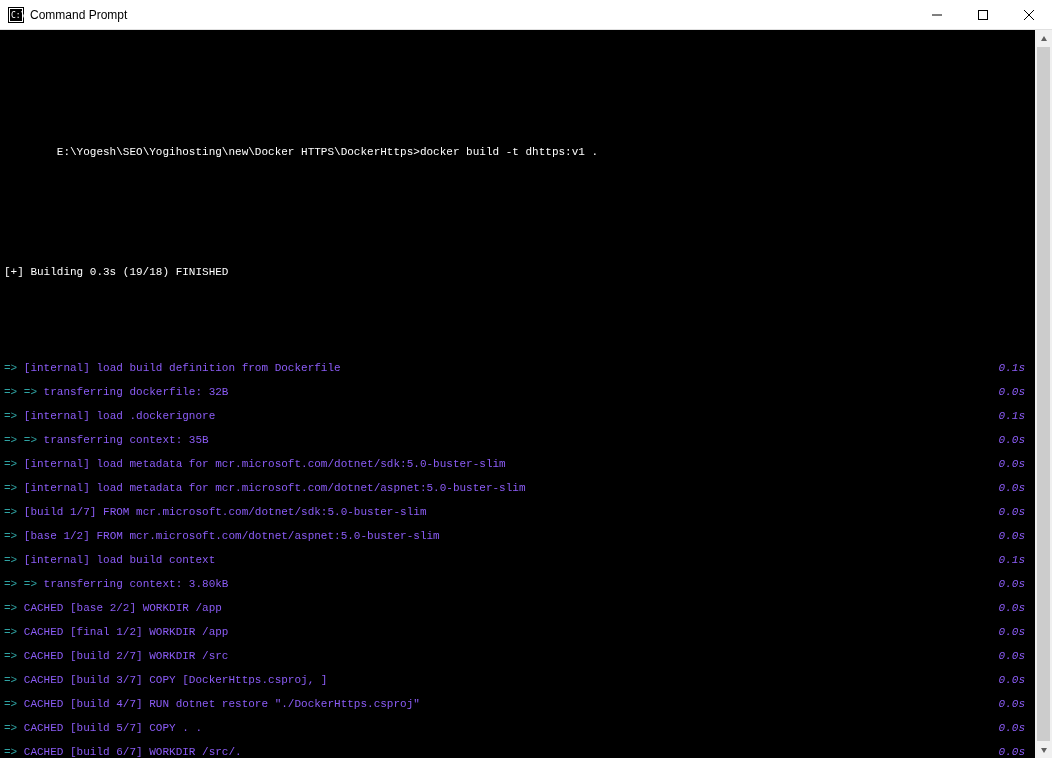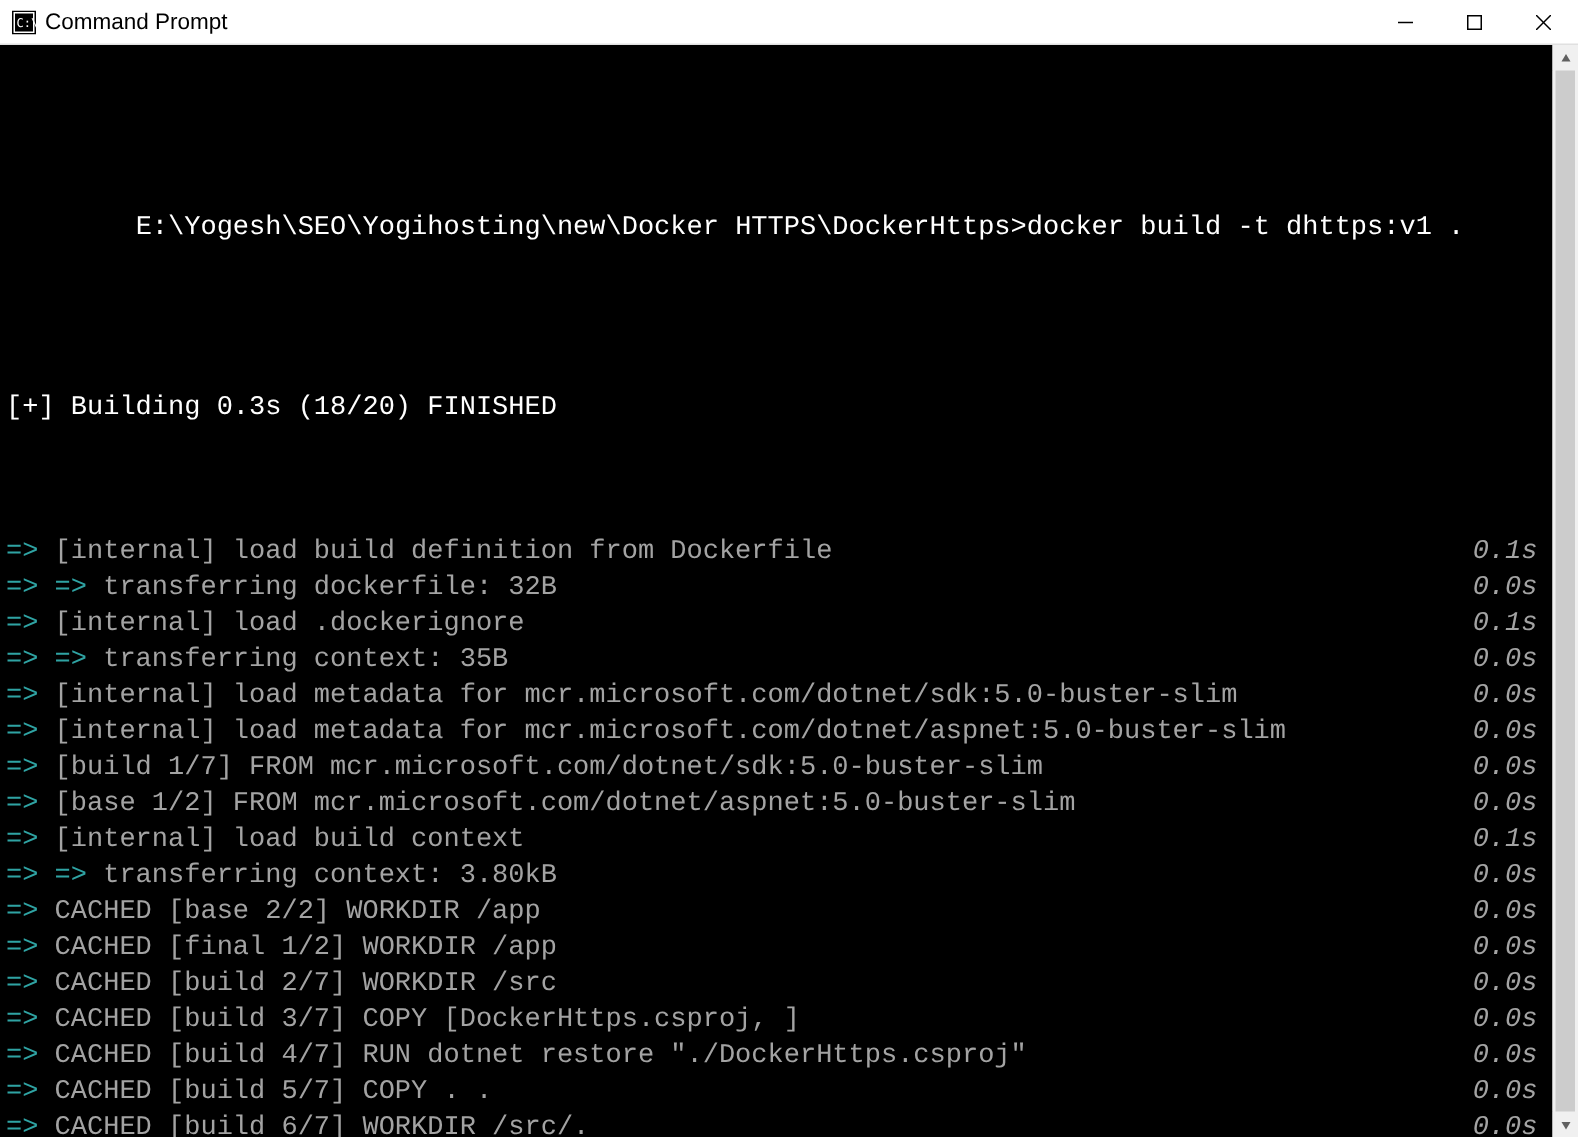--- a/index.html
+++ b/index.html
@@ -23,21 +23,21 @@
       width: 16px;
       height: 16px;
       margin: 0 6px 0 8px;
       display: flex;
       align-items: center;
       justify-content: center;
     }
     .titlebar-icon svg { width: 16px; height: 16px; }
     .titlebar-title {
       font-family: 'Segoe UI', Tahoma, sans-serif;
-      font-size: 15px;
+      font-size: 12px;
       color: #000;
       flex: 1;
     }
     .window-controls {
       display: flex;
       height: 100%;
     }
     .win-btn {
       width: 46px;
       height: 100%;
@@ -47,21 +47,21 @@
       background: transparent;
       border: none;
       cursor: pointer;
     }
     .win-btn svg { width: 10px; height: 10px; }
 
     .terminal-wrap {
       flex: 1;
       display: flex;
       background: #000;
-      font-size: 18px;
+      font-size: 11px;
       line-height: 24px;
       overflow: hidden;
     }
     .terminal {
       flex: 1;
       padding: 14px 4px 4px 4px;
       white-space: pre;
       color: #c0c0c0;
       overflow: hidden;
     }
@@ -88,21 +88,21 @@
       position: absolute;
       top: 0; left: 2px; right: 2px;
       height: 100%;
       background: #ccc;
     }
 
     .line { display: flex; }
     .line-left { flex: 0 0 auto; }
     .line-right { flex: 0 0 auto; margin-left: auto; padding-right: 6px; font-style: italic; }
     .white { color: #ffffff; }
-    .blue { color: #a3a3a3; }
+    .blue { color: #8b5cf6; }
     .teal { color: #2fa3a3; }
   </style>
 </head>
 <body>
 
 <div class="titlebar">
   <span class="titlebar-icon">
     <svg viewBox="0 0 16 16">
         <rect x="0" y="0" width="16" height="16" fill="#000"></rect>
         <rect x="1" y="1" width="14" height="14" fill="#fff"></rect>
@@ -134,21 +134,21 @@
 <div class="terminal-wrap">
   <div class="terminal">
     
     <div class="line">
       <span class="line-left">
         <span class="white">E:\Yogesh\SEO\Yogihosting\new\Docker HTTPS\DockerHttps&gt;</span><span class="white">docker build -t dhttps:v1 .</span>
       </span>
     </div>
     
     <div class="line">
-      <span class="line-left white">[+] Building 0.3s (18/20) FINISHED</span>
+      <span class="line-left white">[+] Building 0.3s (19/18) FINISHED</span>
     </div>
     
     <div id="build-lines"><div class="line"><span class="line-left"><span class="teal">=&gt; </span><span class="blue">[internal] load build definition from Dockerfile</span></span><span class="line-right blue">0.1s</span></div><div class="line"><span class="line-left"><span class="teal">=&gt; =&gt; </span><span class="blue">transferring dockerfile: 32B</span></span><span class="line-right blue">0.0s</span></div><div class="line"><span class="line-left"><span class="teal">=&gt; </span><span class="blue">[internal] load .dockerignore</span></span><span class="line-right blue">0.1s</span></div><div class="line"><span class="line-left"><span class="teal">=&gt; =&gt; </span><span class="blue">transferring context: 35B</span></span><span class="line-right blue">0.0s</span></div><div class="line"><span class="line-left"><span class="teal">=&gt; </span><span class="blue">[internal] load metadata for mcr.microsoft.com/dotnet/sdk:5.0-buster-slim</span></span><span class="line-right blue">0.0s</span></div><div class="line"><span class="line-left"><span class="teal">=&gt; </span><span class="blue">[internal] load metadata for mcr.microsoft.com/dotnet/aspnet:5.0-buster-slim</span></span><span class="line-right blue">0.0s</span></div><div class="line"><span class="line-left"><span class="teal">=&gt; </span><span class="blue">[build 1/7] FROM mcr.microsoft.com/dotnet/sdk:5.0-buster-slim</span></span><span class="line-right blue">0.0s</span></div><div class="line"><span class="line-left"><span class="teal">=&gt; </span><span class="blue">[base 1/2] FROM mcr.microsoft.com/dotnet/aspnet:5.0-buster-slim</span></span><span class="line-right blue">0.0s</span></div><div class="line"><span class="line-left"><span class="teal">=&gt; </span><span class="blue">[internal] load build context</span></span><span class="line-right blue">0.1s</span></div><div class="line"><span class="line-left"><span class="teal">=&gt; =&gt; </span><span class="blue">transferring context: 3.80kB</span></span><span class="line-right blue">0.0s</span></div><div class="line"><span class="line-left"><span class="teal">=&gt; </span><span class="blue">CACHED [base 2/2] WORKDIR /app</span></span><span class="line-right blue">0.0s</span></div><div class="line"><span class="line-left"><span class="teal">=&gt; </span><span class="blue">CACHED [final 1/2] WORKDIR /app</span></span><span class="line-right blue">0.0s</span></div><div class="line"><span class="line-left"><span class="teal">=&gt; </span><span class="blue">CACHED [build 2/7] WORKDIR /src</span></span><span class="line-right blue">0.0s</span></div><div class="line"><span class="line-left"><span class="teal">=&gt; </span><span class="blue">CACHED [build 3/7] COPY [DockerHttps.csproj, ]</span></span><span class="line-right blue">0.0s</span></div><div class="line"><span class="line-left"><span class="teal">=&gt; </span><span class="blue">CACHED [build 4/7] RUN dotnet restore "./DockerHttps.csproj"</span></span><span class="line-right blue">0.0s</span></div><div class="line"><span class="line-left"><span class="teal">=&gt; </span><span class="blue">CACHED [build 5/7] COPY . .</span></span><span class="line-right blue">0.0s</span></div><div class="line"><span class="line-left"><span class="teal">=&gt; </span><span class="blue">CACHED [build 6/7] WORKDIR /src/.</span></span><span class="line-right blue">0.0s</span></div></div>
     
     
     
     
   </div>
 
   <div class="scrollbar">

